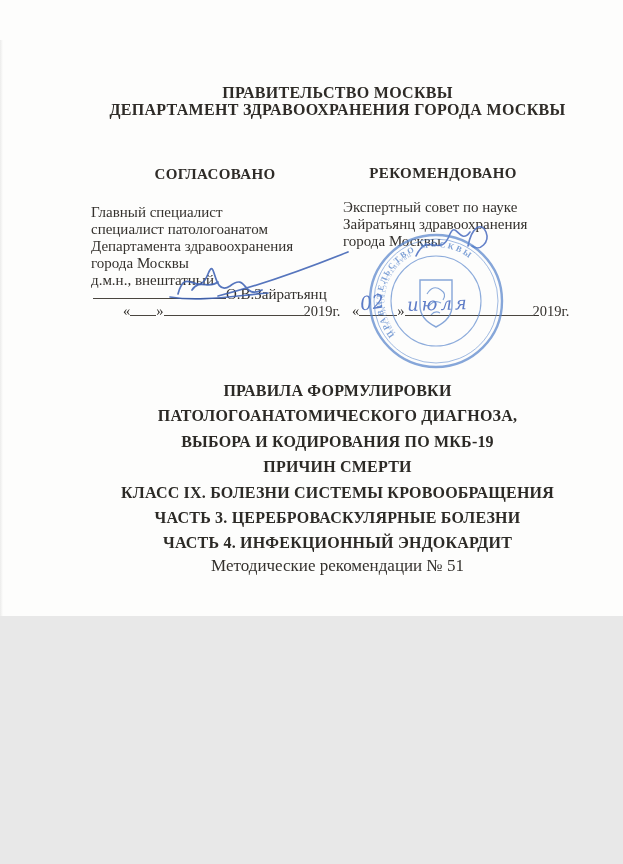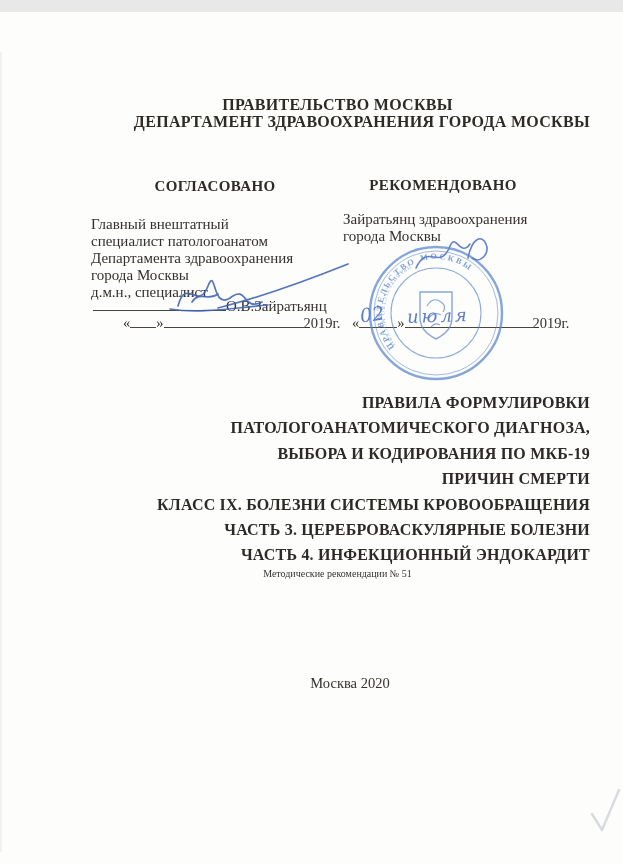--- a/index.html
+++ b/index.html
@@ -1,55 +1,55 @@
 <!DOCTYPE html>
 <html lang="ru"><head>
 <meta charset="utf-8">
 <style>
   html,body{margin:0;padding:0;background:#e8e8e8;}
   .page{
     position:relative;
-    width:623px;height:852px;
-    margin:12px auto;
+    width:623px;height:616px;
+    margin:0 auto;
     background:#fdfdfc;
     overflow:hidden;
     font-family:"Liberation Serif","DejaVu Serif",serif;
     color:#34312d;
     text-decoration:underline;
   }
   .edge-left{position:absolute;left:0;top:40px;width:3px;height:800px;
     background:linear-gradient(to right,#ececeb,rgba(255,255,255,0));}
   .corner-patch{position:absolute;left:0;top:853px;width:20px;height:11px;background:#dadada;opacity:.55;}
 
   .abs{position:absolute;}
   .center{text-align:center;}
 
   .hdr{left:85px;width:505px;font-size:16px;font-weight:bold;letter-spacing:.3px;color:#2e2b27;}
   .hdr1{top:84px;}
-  .hdr2{top:101px;text-align:right;}
+  .hdr2{top:101px;}
 
   .appr-head{font-size:15px;font-weight:bold;letter-spacing:.4px;color:#2e2b27;}
   .agreed-head{left:90px;top:166px;width:250px;}
   .rec-head{left:343px;top:165px;width:200px;}
 
   .body-line{font-size:15px;line-height:17px;white-space:nowrap;}
   .agreed-lines{left:91px;top:204px;}
   .rec-lines{left:343px;top:199px;}
 
   .sig-row{left:93px;top:286px;font-size:15px;white-space:nowrap;}
   .sig-underline{display:inline-block;width:133px;border-bottom:1px solid #4a463f;height:12px;vertical-align:baseline;}
   .date-row{font-size:14.5px;white-space:nowrap;}
   .date-left{left:123px;top:303px;}
   .date-right{left:352px;top:303px;}
   .blank{display:inline-block;border-bottom:1px solid #4a463f;height:12px;vertical-align:baseline;}
   .b26{width:26px;} .b140{width:140px;} .b38{width:38px;} .b128{width:128px;}
 
-  .title-block{left:85px;width:505px;top:378px;text-align:right;}
+  .title-block{left:85px;width:505px;top:378px;}
   .title-line{font-size:16px;font-weight:bold;letter-spacing:.2px;line-height:25.4px;color:#2c2a26;}
-  .subtitle{left:85px;width:505px;top:556px;font-size:10px;}
+  .subtitle{left:85px;width:505px;top:556px;font-size:17px;}
   .footer{left:100px;width:500px;top:663px;font-size:14.5px;}
 
   .handwrite{position:absolute;font-style:italic;color:#4a6cc0;font-family:"DejaVu Serif",serif;}
   .hw-day{left:360px;top:291px;font-size:19px;transform:rotate(-8deg);opacity:.9;}
   .hw-month{left:407px;top:293px;font-size:18px;letter-spacing:3px;transform:rotate(-2deg);opacity:.88;}
 
   svg{display:block;}
   .seal-svg{left:367px;top:232px;opacity:.92;}
   .sig-svg-left{left:148px;top:244px;}
   .sig-svg-right{left:410px;top:216px;}
@@ -61,32 +61,33 @@
 <div class="page">
   <div class="edge-left"></div>
 
   <div class="abs hdr hdr1 center">ПРАВИТЕЛЬСТВО МОСКВЫ</div>
   <div class="abs hdr hdr2 center">ДЕПАРТАМЕНТ ЗДРАВООХРАНЕНИЯ ГОРОДА МОСКВЫ</div>
 
   <div class="abs appr-head agreed-head center">СОГЛАСОВАНО</div>
   <div class="abs appr-head rec-head center">РЕКОМЕНДОВАНО</div>
 
   <div class="abs agreed-lines">
-    <div class="body-line">Главный внештатный</div>
+    <div class="body-line">Главный специалист</div>
     <div class="body-line">специалист патологоанатом</div>
     <div class="body-line">Департамента здравоохранения</div>
     <div class="body-line">города Москвы</div>
-    <div class="body-line">д.м.н., специалист</div>
+    <div class="body-line">д.м.н., внештатный</div>
   </div>
 
   <div class="abs sig-row"><span class="sig-underline"></span><span>О.В.Зайратьянц</span></div>
 
   <div class="abs date-row date-left"><span>«</span><span class="blank b26"></span><span>»</span><span class="blank b140"></span><span>2019г.</span></div>
 
   <div class="abs rec-lines">
+    <div class="body-line">Экспертный совет по науке</div>
     <div class="body-line">Зайратьянц здравоохранения</div>
     <div class="body-line">города Москвы</div>
   </div>
 
   <div class="abs date-row date-right"><span>«</span><span class="blank b38"></span><span>»</span><span class="blank b128"></span><span>2019г.</span></div>
 
   <span class="handwrite hw-day">02</span>
   <span class="handwrite hw-month">июля</span>
 
   <svg class="abs sig-svg-left" width="210" height="62" viewBox="0 0 210 62">

